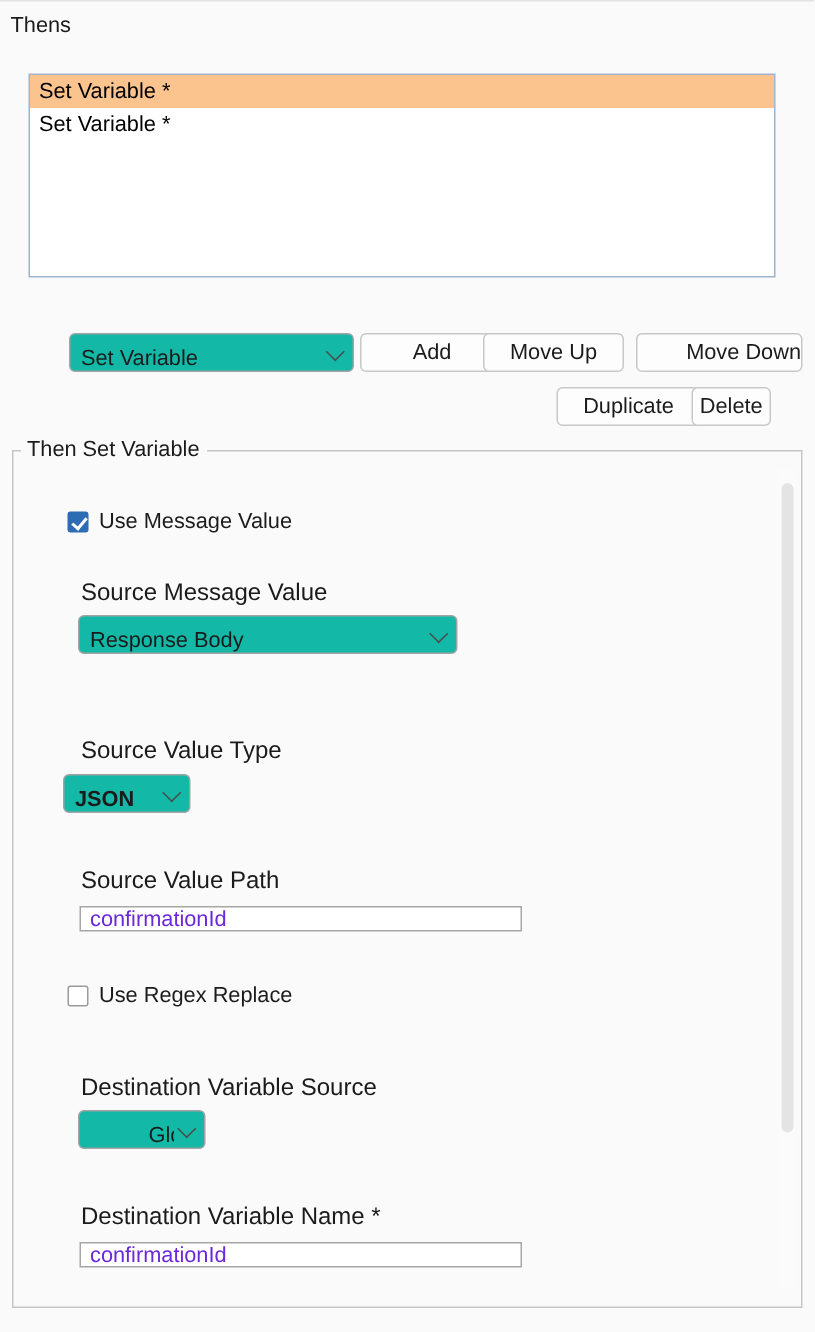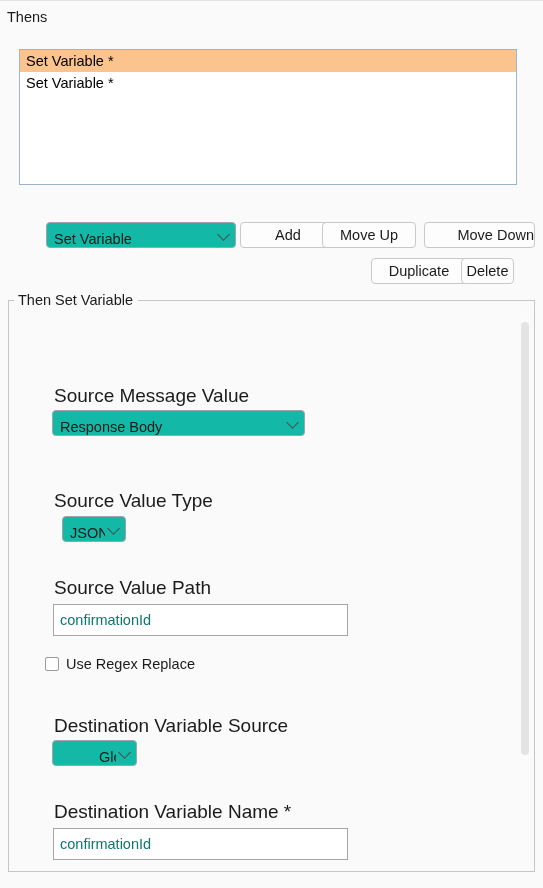--- a/index.html
+++ b/index.html
@@ -116,25 +116,25 @@
     border-left: 1.4px solid #4a4a4a;
     border-bottom: 1.4px solid #4a4a4a;
     transform: rotate(-45deg);
   }
 
   .textinput {
     position: absolute;
     box-sizing: border-box;
     background: #ffffff;
     border: 1px solid #a6a6a6;
-    height: 32px;
+    height: 17px;
     line-height: 24px;
     font-family: "Liberation Sans", sans-serif;
     font-size: 14.5px;
-    color: #0f766e;
+    color: #6d28d9;
     padding: 0 0 0 6px;
     border-radius: 0;
     outline: none;
   }
 
   
   .groupbox {
     position: absolute;
     left: 8px;
     top: 300px;
@@ -201,21 +201,21 @@
     transform: rotate(40deg);
   }
   .cb-label {
     font-size: 14.5px;
     color: #1b1b1b;
   }
 
   
   .flabel {
     position: absolute;
-    font-size: 19px;
+    font-size: 16px;
     line-height: 18px;
     color: #1b1b1b;
     white-space: nowrap;
   }
 
   
   .vscroll-track {
     position: absolute;
     left: 519px;
     top: 313px;
@@ -254,29 +254,33 @@
 <div class="btn" style="left:424px; top:222px; width:111px;text-align:right;">Move Down</div>
 
 <div class="btn" style="left:339px; top:258px; width:96px;margin-left:32px;">Duplicate</div>
 <div class="btn" style="left:461px; top:258px; width:53px;">Delete</div>
 
 <div class="groupbox"></div>
 <div class="groupbox-title">Then Set Variable</div>
 
 <div class="scrollpane">
 
+  <div class="checkrow" style="left:36px; top:30px;">
+    <span class="cbox checked"></span>
+    <span class="cb-label">Use Message Value</span>
+  </div>
 
   <div class="flabel" style="left:45px; top:77px;">Source Message Value</div>
   <div class="select" style="left:43px; top:100px; width:253px;">
     <span class="sel-text">Response Body</span>
     <span class="chev"></span>
   </div>
 
   <div class="flabel" style="left:45px; top:182px;">Source Value Type</div>
-  <div class="select" style="left:53px; top:206px; width:64px;">
+  <div class="select" style="left:33px; top:206px; width:85px;font-weight:bold;">
     <span class="sel-text">JSON</span>
     <span class="chev"></span>
   </div>
 
   <div class="flabel" style="left:45px; top:269px;">Source Value Path</div>
   <input class="textinput" style="left: 44px; top: 294px; width: 295px;" value="confirmationId">
 
   <div class="checkrow" style="left:36px; top:346px;">
     <span class="cbox"></span>
     <span class="cb-label">Use Regex Replace</span>

